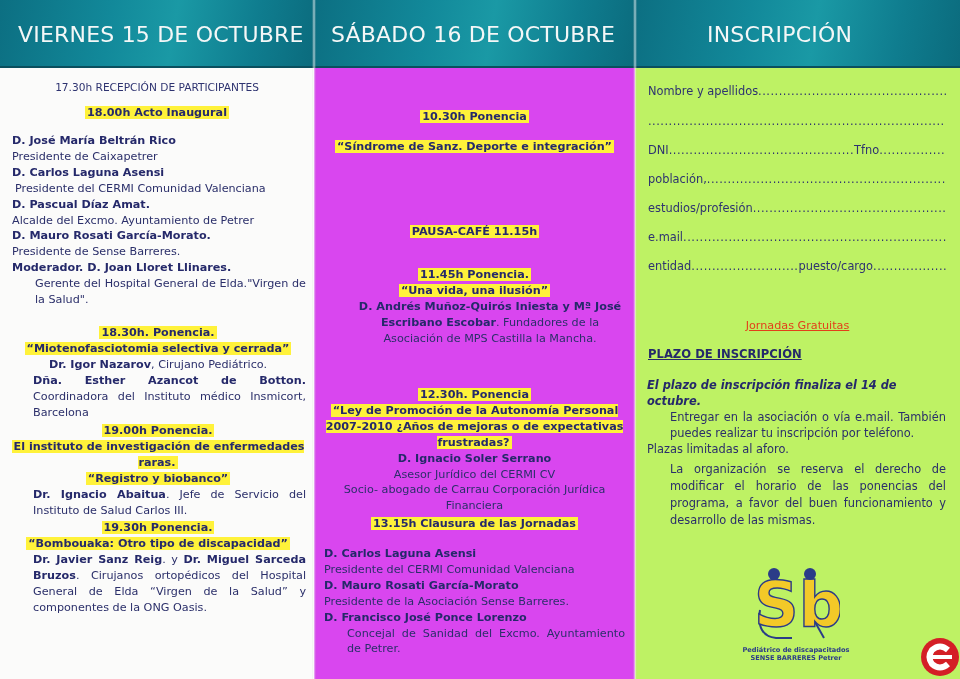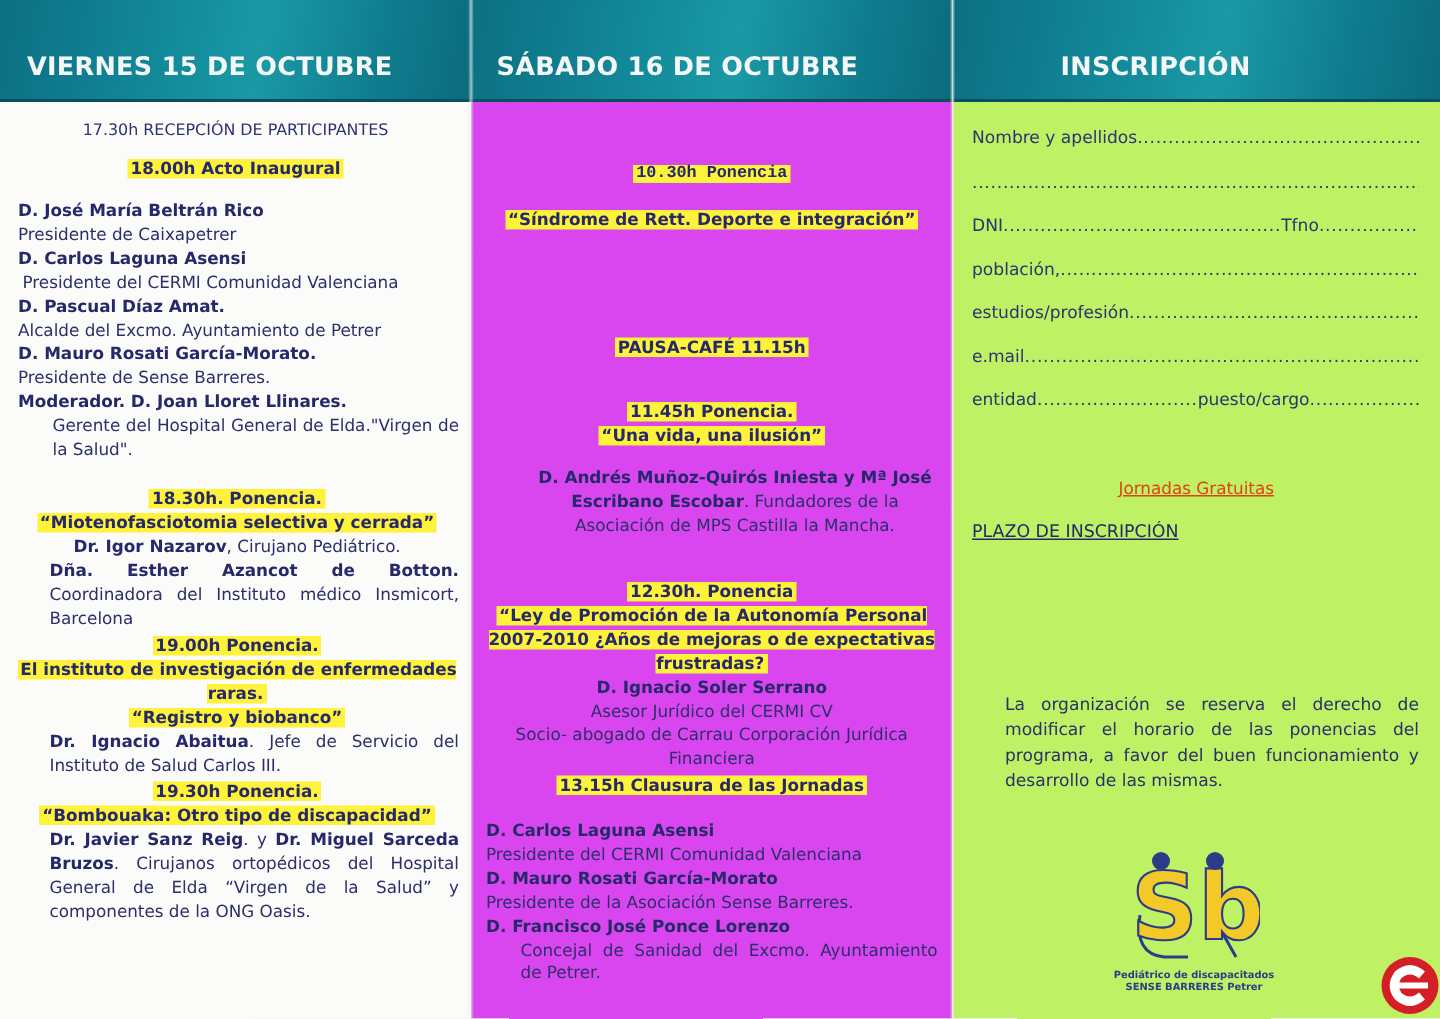--- a/index.html
+++ b/index.html
@@ -10,21 +10,21 @@
   #panel-1 { left: 0; width: 314px; }
   #panel-2 { left: 314px; width: 321px; background: #d946ef; }
   #panel-3 { left: 635px; width: 325px; background: #bef264; }
 
   .fold { position: absolute; top: 0; width: 4px; height: 679px; z-index: 5;
           background: linear-gradient(to right, rgba(0,0,0,0.04), rgba(255,255,255,0.6), rgba(0,0,0,0.05)); }
 
   .banner { position: absolute; left: 0; right: 0; top: 0; height: 68px;
             background: linear-gradient(100deg, #0c6f82 0%, #12899a 35%, #1a99a5 55%, #0f7d8f 80%, #0b6b7d 100%);
             border-bottom: 2px solid #0a4f5e; }
-  .banner-title { position: absolute; top: 35px; color: #f4f7f7; font-weight: bold; font-size: 17px; letter-spacing: 0.2px; }
+  .banner-title { position: absolute; top: 22px; color: #f4f7f7; font-weight: normal; font-size: 22px; letter-spacing: 0.2px; }
   #panel-1 .banner-title { left: 18px; }
   #panel-2 .banner-title { left: 17px; }
   #panel-3 .banner-title { left: 72px; }
 
   .content { position: absolute; left: 0; right: 0; top: 70px; bottom: 0; font-size: 11.2px; line-height: 15.9px; }
 
   .hl { background: #fff23a; padding: 0 2px; }
   .b { font-weight: bold; color: #25296a; }
   .center { text-align: center; }
   .just { text-align: justify; margin-left: 23px; }
@@ -32,35 +32,35 @@
 
   
   #p1-reception { left: 0; right: 0; top: 10px; text-align: center; font-size: 10.6px; color: #2e3370; }
   #p1-inaug { left: 0; right: 0; top: 35px; }
   #p1-people { left: 12px; right: 8px; top: 63px; }
   #p1-t1 { left: 10px; right: 8px; top: 255px; }
   #p1-t2 { left: 10px; right: 8px; top: 353px; }
   #p1-t3 { left: 10px; right: 8px; top: 450px; }
 
   
-  #p2-t1h { left: 0; right: 0; top: 39px; font-family: Liberation Mono, monospace; }
+  #p2-t1h { left: 0; right: 0; top: 39px; }
   #p2-t1title { left: 0; right: 0; top: 69px; }
   #p2-t1spk { left: 20px; right: 16px; top: 100px; }
   #p2-pausa { left: 0; right: 0; top: 154px; }
   #p2-t2h { left: 0; right: 0; top: 197px; }
-  #p2-t2spk { left: 10px; right: 10px; top: 241px; margin-left: 31px; }
+  #p2-t2spk { left: 10px; right: 10px; top: 229px; margin-left: 31px; }
   #p2-t3 { left: 6px; right: 6px; top: 317px; }
   #p2-clausura { left: 0; right: 0; top: 446px; }
   #p2-closing { left: 10px; right: 10px; top: 476px; }
 
   
   .field { position: absolute; left: 13px; right: 14px; font-size: 11.4px; color: #2e3370; white-space: nowrap; overflow: hidden; }
   .field .dots { letter-spacing: 0.5px; }
   #p3-gratis { left: 0; right: 0; top: 248px; text-align: center; color: #e2401a; font-weight: normal; text-decoration: underline; font-size: 11.2px; }
-  #p3-plazo-title { left: 13px; top: 277px; font-weight: normal; text-decoration: underline; font-size: 11.6px; color: #25296a; }
+  #p3-plazo-title { left: 13px; top: 277px; font-weight: bold; text-decoration: underline; font-size: 11.6px; color: #25296a; }
   #p3-plazo { left: 12px; right: 14px; top: 308px; font-size: 11.4px; }
   #p3-note { left: 12px; right: 14px; top: 391px; font-size: 11.4px; line-height: 17px; }
 
   
   #logo { position: absolute; left: 115px; top: 496px; width: 90px; height: 76px; }
   #logo-caption { position: absolute; left: 96px; top: 576px; width: 130px; text-align: center; font-size: 6.6px; line-height: 8px; font-weight: bold; color: #2b3c88; }
   #corner-logo { position: absolute; left: 285px; top: 567px; width: 40px; height: 40px; }
 </style>
 </head>
 <body>
@@ -116,21 +116,21 @@
     </div>
   </div>
 </section>
 
 <section class="panel" id="panel-2">
   <div class="banner">
     <div class="banner-title">SÁBADO 16 DE OCTUBRE</div>
   </div>
   <div class="content">
     <div class="blk center" id="p2-t1h"><span class="hl b">10.30h Ponencia</span></div>
-    <div class="blk center" id="p2-t1title"><span class="hl b">“Síndrome de Rett. Deporte e integración”</span></div>
+    <div class="blk center" id="p2-t1title"><span class="hl b">“Síndrome de Sanz. Deporte e integración”</span></div>
     <div class="blk center" id="p2-pausa"><span class="hl b">PAUSA-CAFÉ 11.15h</span></div>
 
     <div class="blk center" id="p2-t2h">
       <div><span class="hl b">11.45h Ponencia.</span></div>
       <div><span class="hl b">“Una vida, una ilusión”</span></div>
     </div>
     <div class="blk center" id="p2-t2spk">
       <span class="b">D. Andrés Muñoz-Quirós Iniesta y Mª José Escribano Escobar</span><span>. Fundadores de la Asociación de MPS Castilla la Mancha.</span>
     </div>
 
@@ -177,20 +177,25 @@
     </div>
     <div class="field" style="top:160px">
       <span>e.mail</span><span class="dots">....................................................................................</span>
     </div>
     <div class="field" style="top:189px">
       <span>entidad</span><span class="dots">..........................</span><span>puesto/cargo</span><span class="dots">................................</span>
     </div>
 
     <div class="blk" id="p3-gratis">Jornadas Gratuitas</div>
     <div class="blk" id="p3-plazo-title">PLAZO DE INSCRIPCIÓN</div>
+    <div class="blk" id="p3-plazo">
+      <div class="b" style="font-style:italic">El plazo de inscripción finaliza el 14 de octubre.</div>
+      <div class="just">Entregar en la asociación o vía e.mail. También puedes realizar tu inscripción por teléfono.</div>
+      <div>Plazas limitadas al aforo.</div>
+    </div>
     <div class="blk just" id="p3-note">La organización se reserva el derecho de modificar el horario de las ponencias del programa, a favor del buen funcionamiento y desarrollo de las mismas.</div>
 
     <svg id="logo" viewBox="0 0 90 76">
       <path d="M10 44 Q6 70 26 72 L42 72" stroke="#2b3c88" stroke-width="2" fill="none"></path>
       <path d="M56 40 L74 72" stroke="#2b3c88" stroke-width="2" fill="none"></path>
       <text x="4" y="60" font-family="DejaVu Sans, sans-serif" font-weight="bold" font-size="62" fill="#f3c928" stroke="#2b3c88" stroke-width="1.4">Sb</text>
       <circle cx="24" cy="8" r="6" fill="#2b3c88"></circle>
       <circle cx="60" cy="8" r="6" fill="#2b3c88"></circle>
     </svg>
     <div id="logo-caption">

